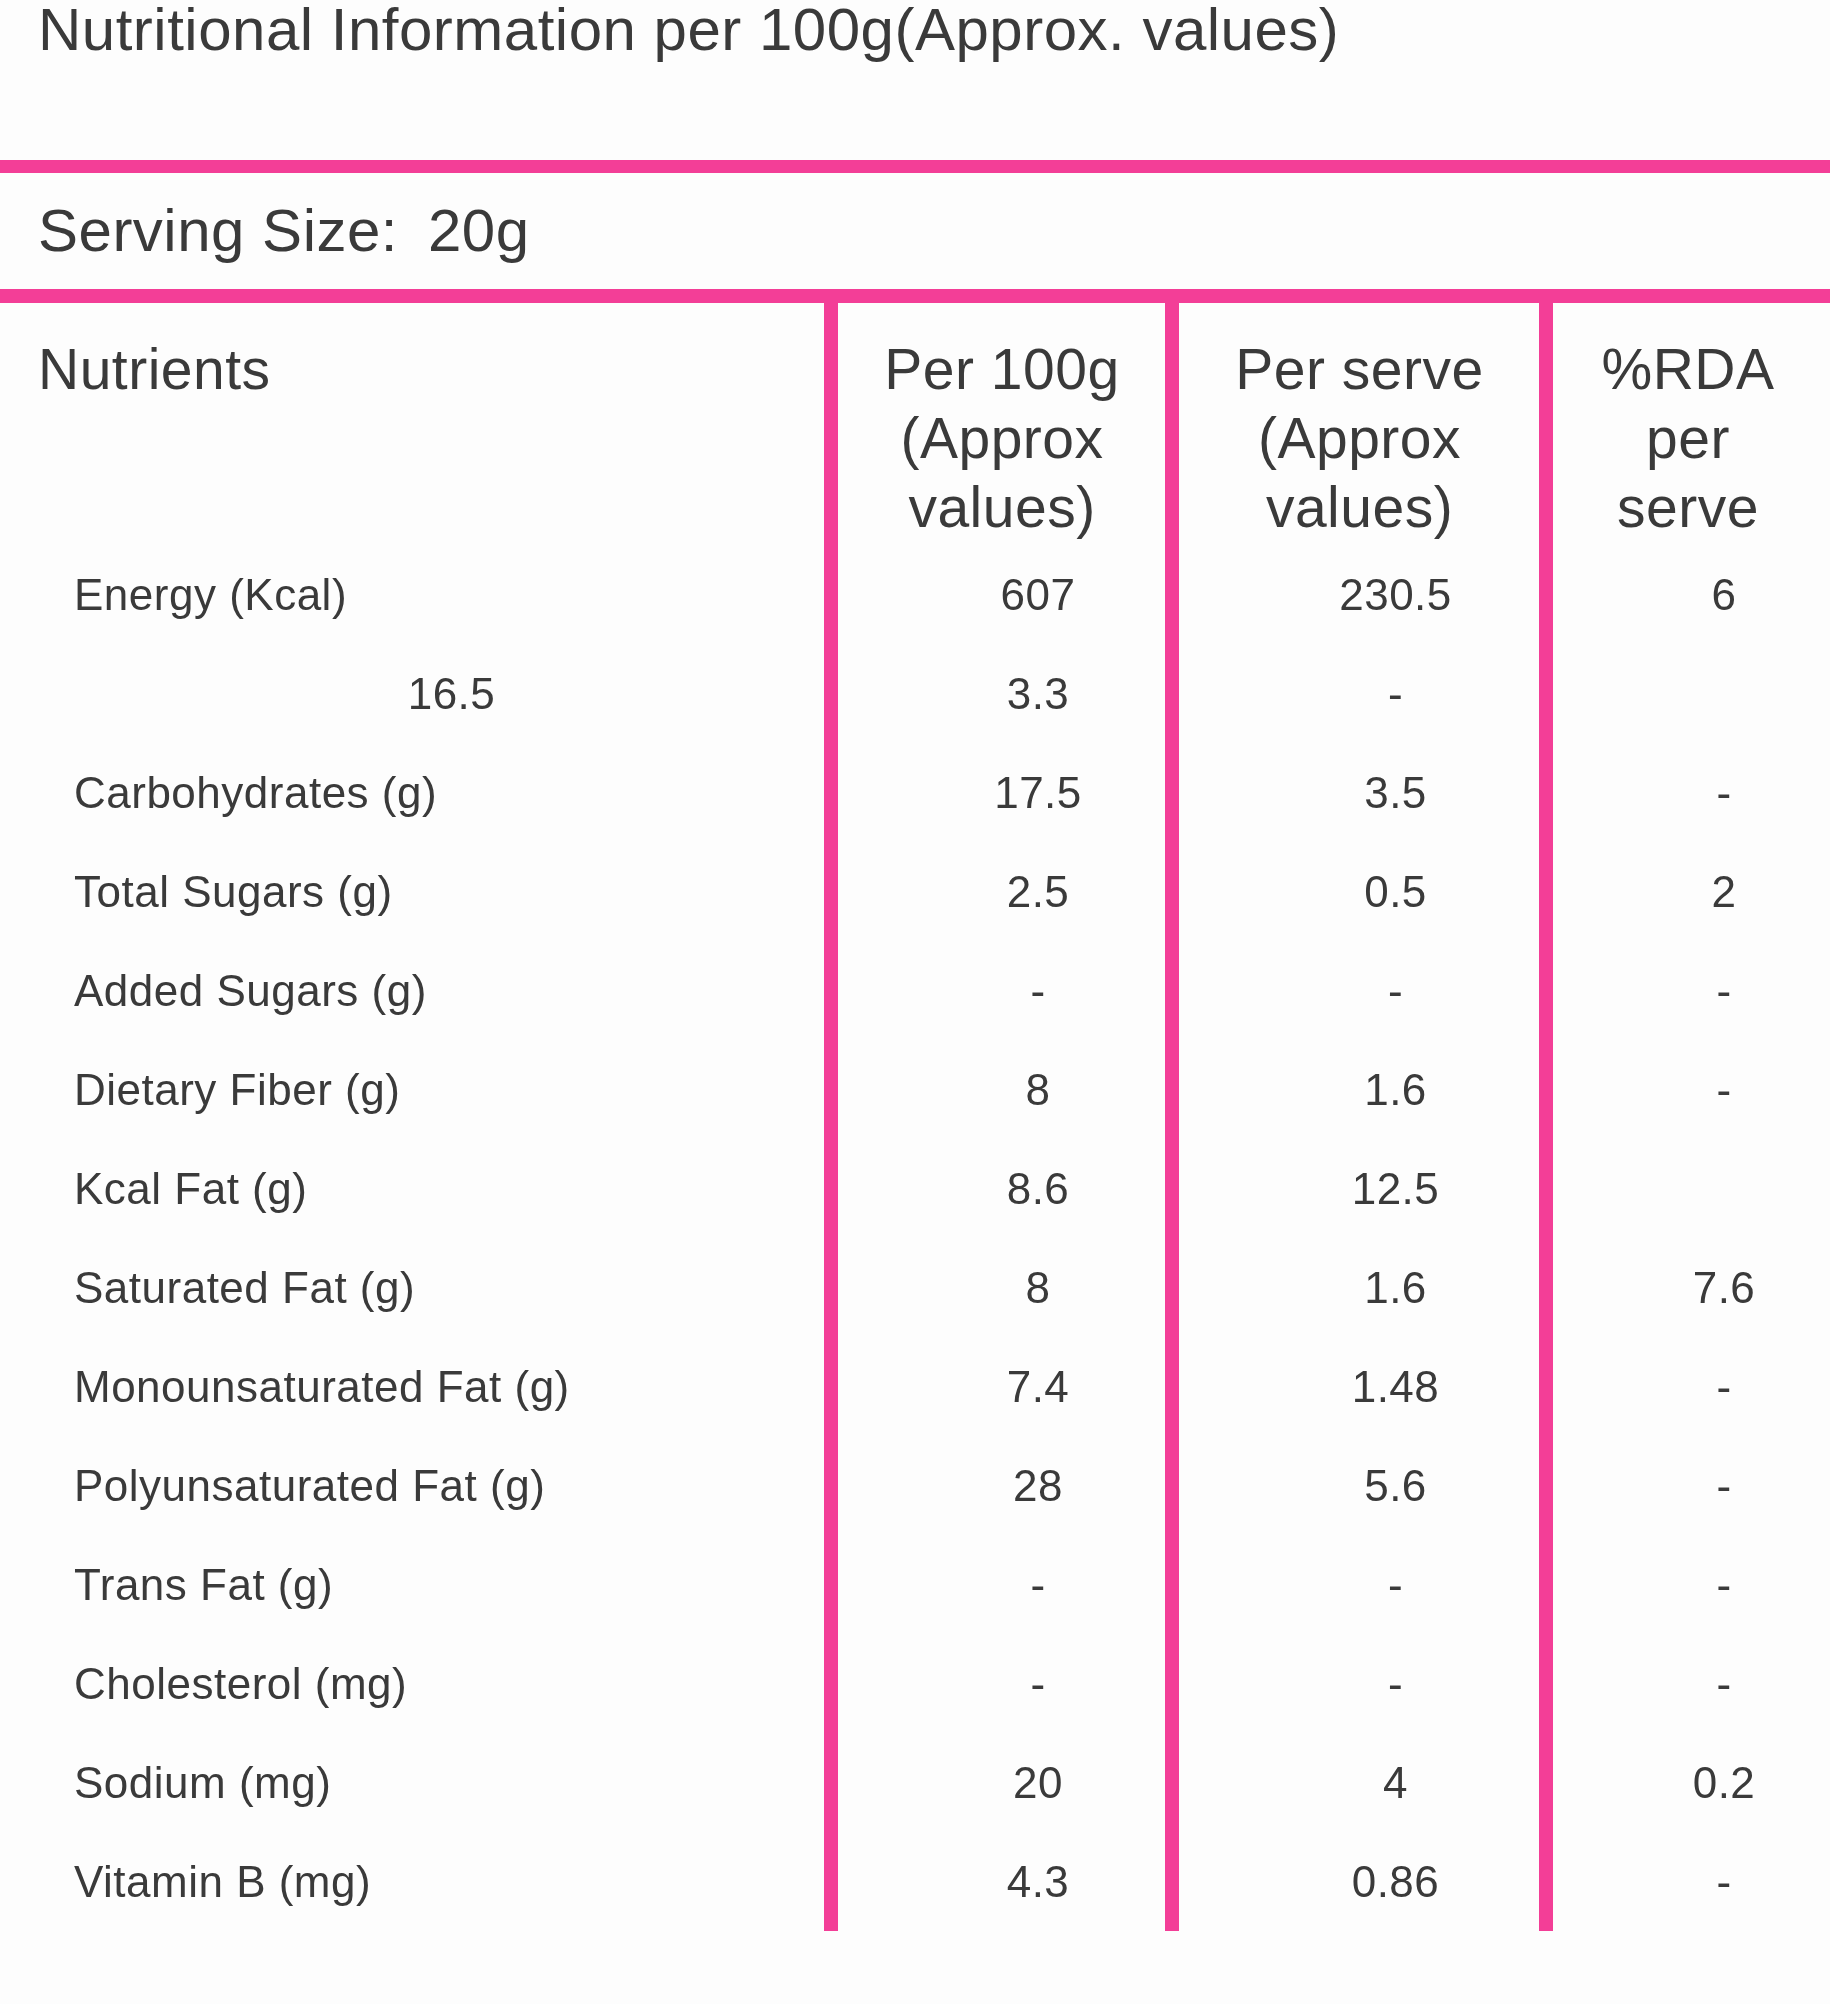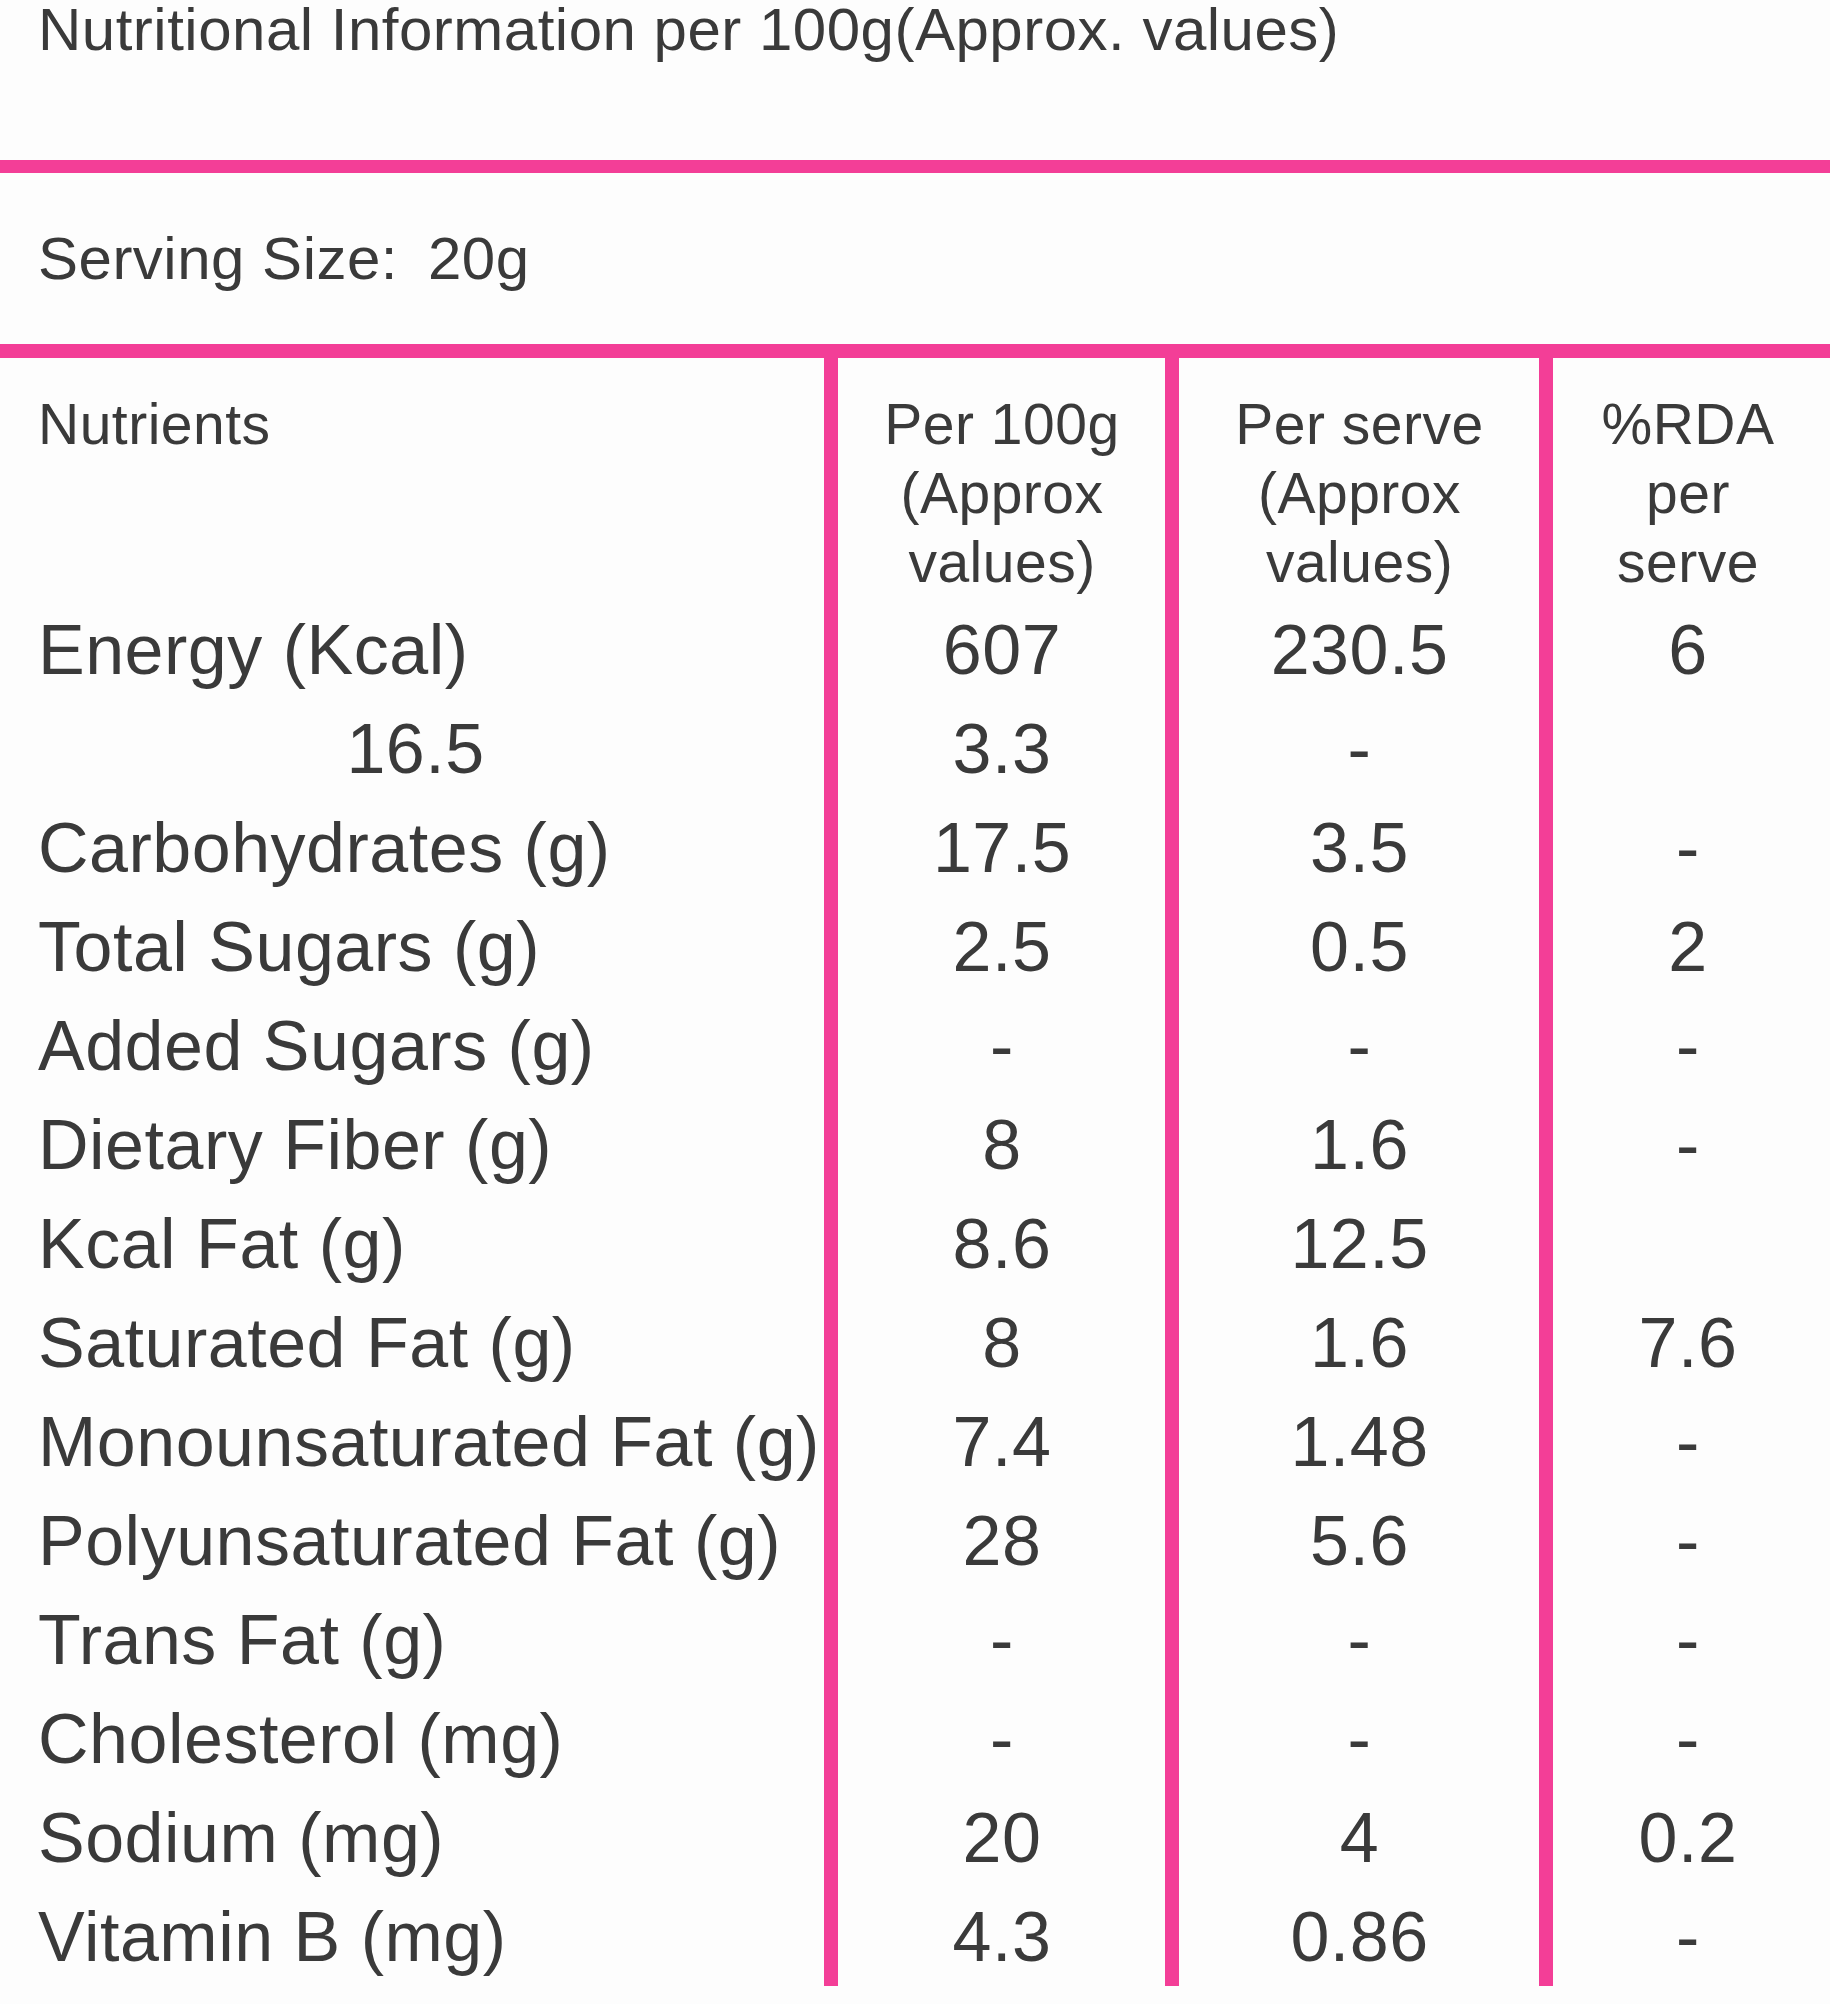--- a/index.html
+++ b/index.html
@@ -16,21 +16,21 @@
     box-sizing:border-box;
     display:flex; align-items:flex-start;
     padding-left:38px; padding-bottom:26px;
     font-size:60px; line-height:1;
     letter-spacing:0.5px;
   }
   .hline { width:100%; background:var(--pink); }
   .hline.l1 { height:13px; }
   .hline.l2 { height:14px; }
   .serving-section {
-    height:171px;
+    height:116px;
     box-sizing:border-box;
     display:flex; align-items:center;
     padding-left:38px;
     font-size:60px; line-height:1;
     letter-spacing:0.5px;
   }
   .serving-value { margin-left:30px; }
   .table-section { position:relative; height:1628px; }
   .vline {
     position:absolute; top:0; height:100%; width:14px;
@@ -44,21 +44,21 @@
     grid-template-columns:831px 342px 373px 284px;
   }
   .thead { height:242px; box-sizing:border-box; }
   .thead .cell {
     padding-top:32px;
     font-size:57px; line-height:69px;
     text-align:center;
     letter-spacing:0.5px;
   }
   .thead .cell.first { text-align:left; padding-left:38px; }
-  .trow { height:99px; align-items:center; font-size:70px; letter-spacing:0.5px; }
+  .trow { height:99px; align-items:center; font-size:44px; letter-spacing:0.5px;margin-left:36px; }
   .trow .cell { text-align:center; }
   .trow .cell.first { text-align:left; padding-left:38px; }
 </style>
 </head>
 <body>
 
 <div class="page" style="--pink: #F33E97; color: rgb(58, 58, 58);">
 
   <div class="title-section">
     <span>Nutritional Information per 100g(Approx. values)</span>

